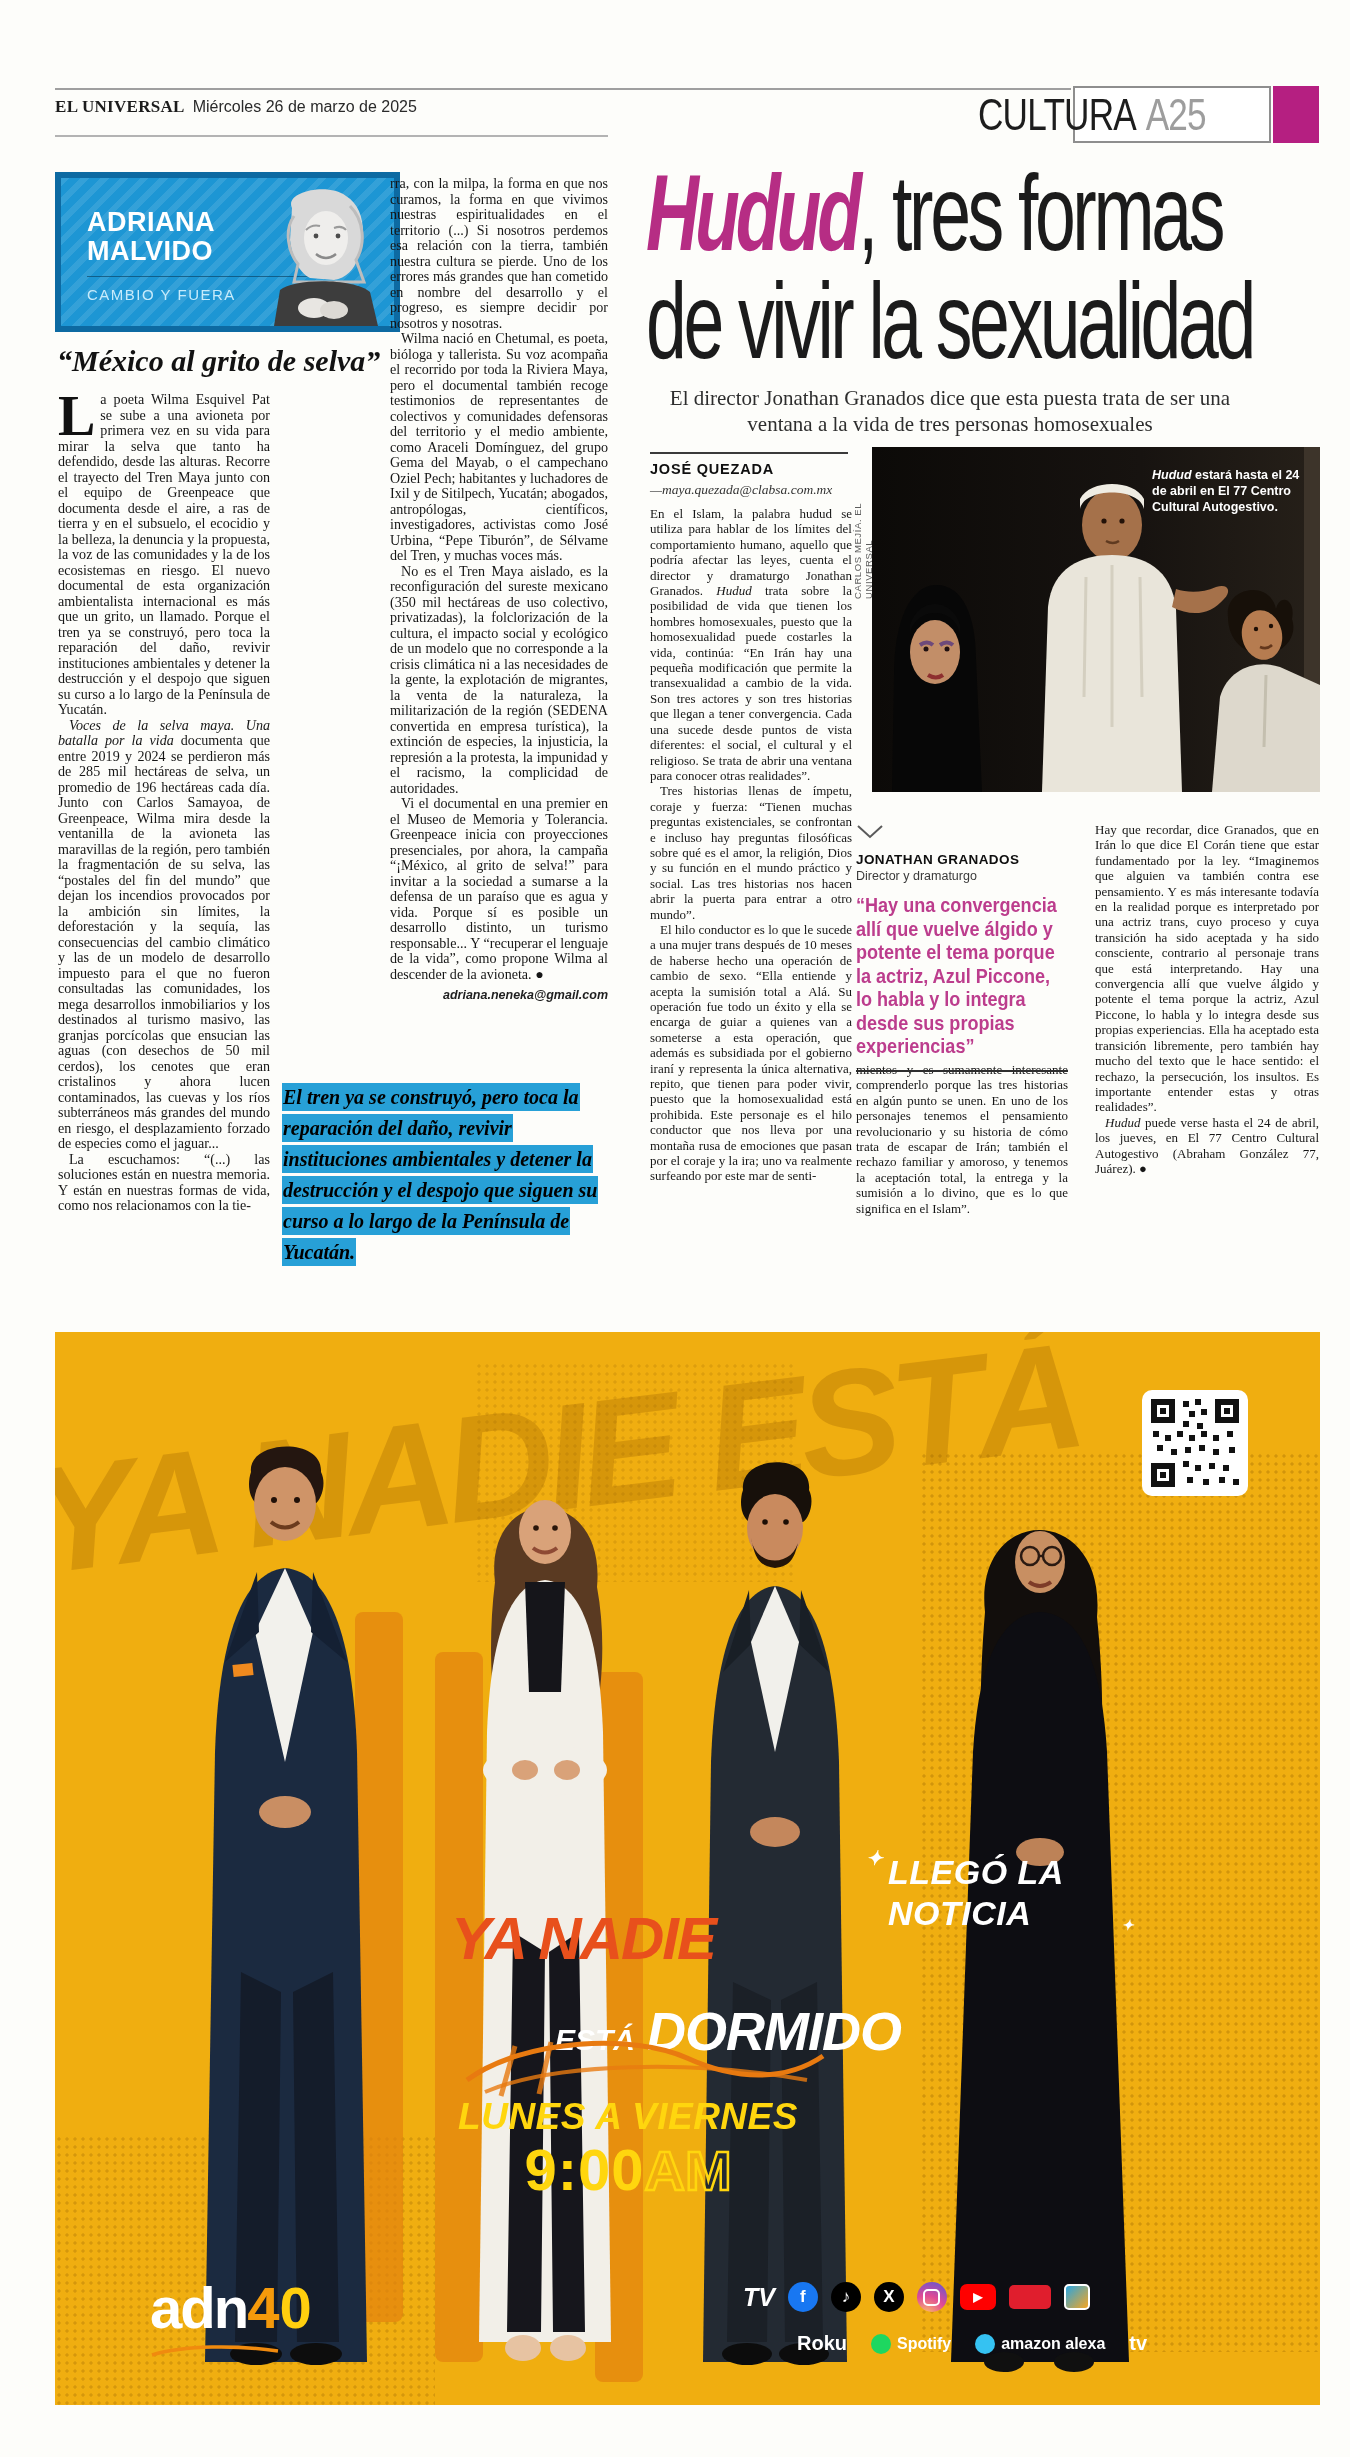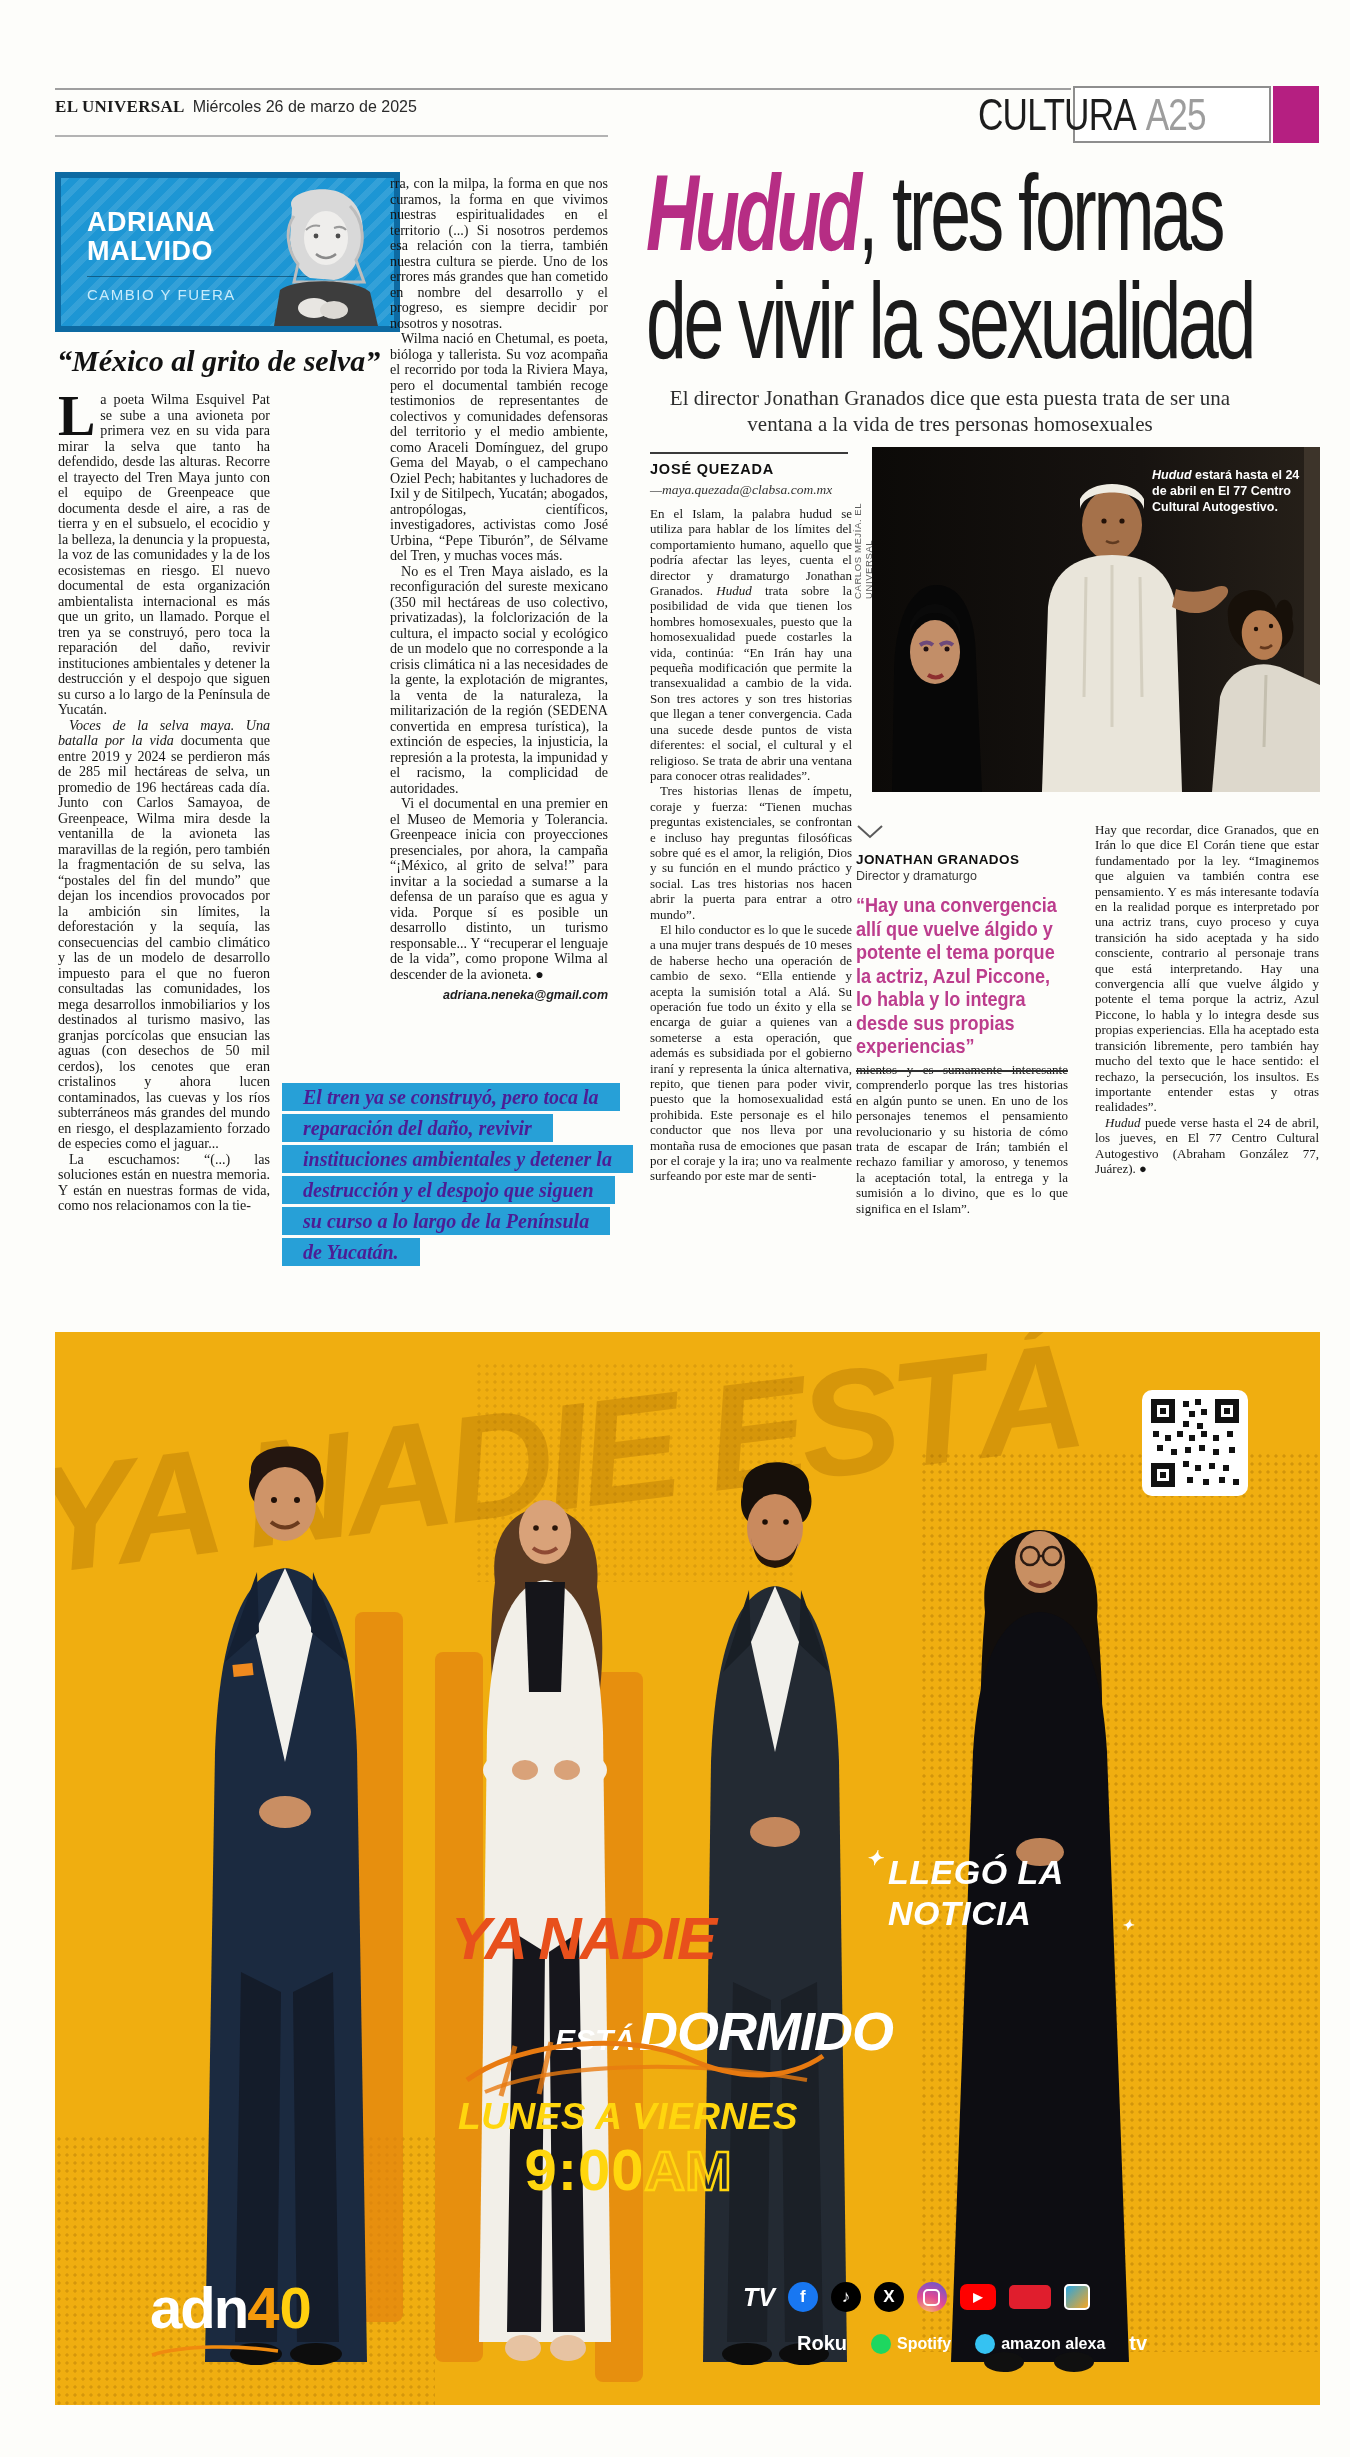--- a/index.html
+++ b/index.html
@@ -36,22 +36,22 @@
   .news-col{font-size:14.1px;line-height:15.5px;text-align:justify;color:#161616;overflow:hidden;}
   .news-col p{margin:0;text-indent:11px;}
   .news-col p.noindent{text-indent:0;}
   .dropcap{float:left;font-size:56px;line-height:44px;font-weight:bold;padding:2px 5px 0 0;color:#111;}
   .lead-italic{font-style:italic;}
   .m-col1{left:58px;top:392px;width:212px;height:868px;}
   .m-col2{left:390px;top:176px;width:218px;height:880px;}
   .m-email{display:block;text-align:right;font-family:"Liberation Sans",sans-serif;font-weight:bold;
      font-style:italic;font-size:12.5px;margin-top:6px;color:#1f1f1f;}
   .pull-quote{left:282px;top:1082px;width:330px;}
-  .pull-quote span{font-size:20px;font-weight:bold;font-style:italic;line-height:31px;color:#4c1d95;
-     background:#27a0d7;padding:3px 21px;-webkit-box-decoration-break:clone;box-decoration-break:clone;}
+  .pull-quote span{font-size:20px;font-weight:bold;font-style:italic;line-height:31px;color:#000000;
+     background:#27a0d7;padding:3px 1px;-webkit-box-decoration-break:clone;box-decoration-break:clone;}
 
   
   .headline{left:646px;top:150px;color:#1b1b1b;}
   .headline .line{height:108px;}
   .headline .cond{transform:scaleX(.68);font-family:"Liberation Sans",sans-serif;font-size:108px;letter-spacing:-5px;}
   .headline .hud{font-style:italic;color:#b62d84;font-weight:bold;letter-spacing:-6px;}
   .subhead{left:650px;top:385px;width:600px;font-size:21px;line-height:26px;color:#2e2e2e;text-align:center;}
   .byline-rule{left:650px;top:452px;width:198px;height:2px;background:#3a3a3a;}
   .byline{left:650px;top:461px;font-family:"Liberation Sans",sans-serif;font-weight:bold;font-size:14.5px;
      letter-spacing:.8px;color:#101010;}
@@ -89,21 +89,21 @@
       color:rgba(158,101,0,.32);transform:rotate(-7deg);white-space:nowrap;}
   .bar{position:absolute;top:280px;height:710px;width:48px;border-radius:8px;background:#e2820e;opacity:.7;}
   .qr{right:72px;top:58px;width:106px;height:106px;background:#fff;border-radius:10px;padding:7px;box-sizing:border-box;}
   .people{left:0;top:0;width:1265px;height:1073px;}
   .llego{left:833px;top:520px;width:240px;font-size:34px;line-height:41px;font-weight:bold;font-style:italic;
       color:#fff;letter-spacing:.5px;}
   .sparkle{position:absolute;color:#fff;font-size:20px;}
   .ya-nadie{left:396px;top:572px;font-size:60px;font-weight:bold;font-style:italic;color:#e8501c;
       letter-spacing:-2px;white-space:nowrap;}
   .esta-dormido{left:500px;top:668px;white-space:nowrap;}
-  .esta{font-size:30px;font-weight:bold;font-style:italic;color:#fff;margin-right:4px;}
+  .esta{font-size:30px;font-weight:bold;font-style:italic;color:#fff;margin-right:12px;}
   .dormido{font-size:54px;font-weight:bold;font-style:italic;color:#fff;letter-spacing:-1px;}
   .lunes{left:388px;top:764px;width:370px;text-align:center;font-size:37px;font-weight:bold;font-style:italic;
       color:#ffd60e;letter-spacing:.5px;white-space:nowrap;}
   .time-row{left:388px;top:804px;width:370px;text-align:center;white-space:nowrap;}
   .time-num{font-size:58px;font-weight:bold;color:#ffd60e;letter-spacing:1px;}
   .time-suffix{font-size:56px;font-weight:bold;color:transparent;-webkit-text-stroke:2.5px #ffd60e;}
   .brand{left:95px;top:942px;white-space:nowrap;}
   .brand-adn{font-size:58px;font-weight:bold;color:#fff;letter-spacing:-2px;}
   .brand-4{font-size:58px;font-weight:bold;color:#f59a0b;}
   .brand-0{font-size:58px;font-weight:bold;color:#ffcf0e;}

